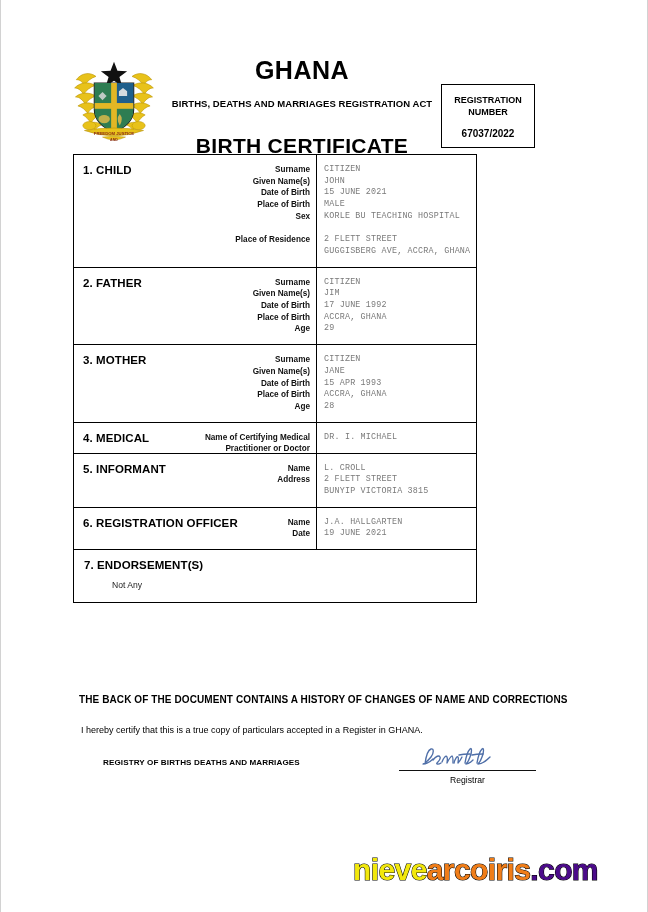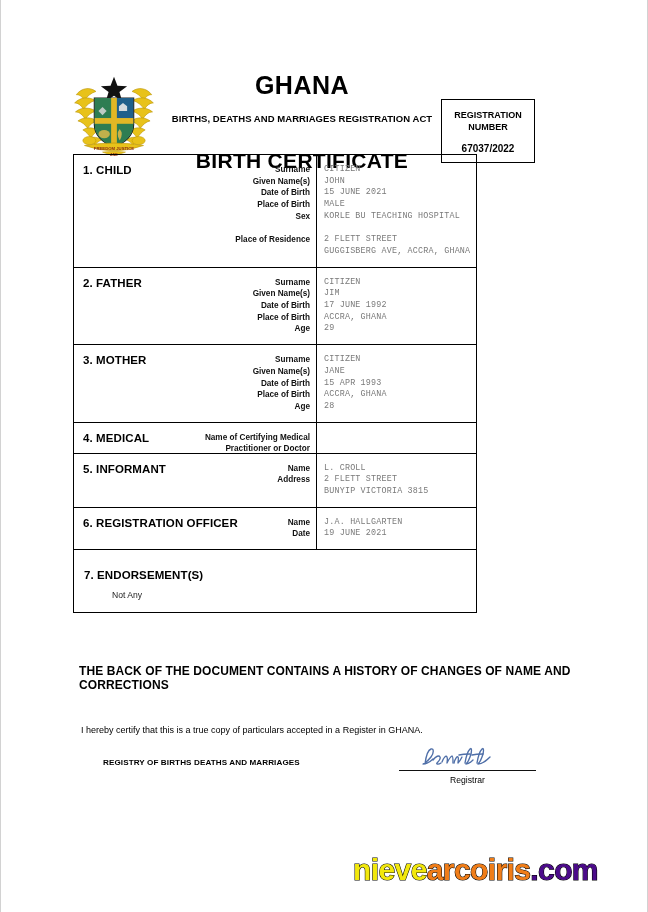--- a/index.html
+++ b/index.html
@@ -18,21 +18,21 @@
     background: #ffffff;
     border-left: 1px solid #d2d2d2;
     border-right: 1px solid #d2d2d2;
     box-sizing: border-box;
     overflow: hidden;
   }
 
   
   .header {
     position: absolute;
-    left: 0; top: 15px;
+    left: 0; top: 0;
     width: 580px;
     height: 170px;
   }
   .crest {
     position: absolute;
     left: 72px;
     top: 58px;
     width: 82px;
     height: 86px;
   }
@@ -153,35 +153,35 @@
     white-space: nowrap;
     letter-spacing: 0.2px;
   }
   .value-line.spacer-above { margin-top: 11.7px; }
 
   
   .section.full {
     display: block;
     padding: 9px 10px 12px 10px;
   }
-  .section.full .sec-title { margin-bottom: 9px; margin-top: 10px; }
+  .section.full .sec-title { margin-bottom: 9px; }
   .endorse-value {
     font-size: 8.6px;
     color: #222;
     font-family: "Liberation Sans", sans-serif;
     margin-left: 28px;
   }
 
   
   .footer { position: absolute; left: 0; top: 0; width: 648px; }
   .back-notice {
     position: absolute;
     left: 78px;
-    top: 664px;
-    font-size: 12px;
+    top: 694px;
+    font-size: 10px;
     font-weight: bold;
     color: #000;
     letter-spacing: 0.1px;
   }
   .certify-line {
     position: absolute;
     left: 80px;
     top: 725px;
     font-size: 9px;
     color: #000;
@@ -372,20 +372,23 @@
       </div>
     </div>
 
     <div class="section">
       <div class="sec-left">
         <div class="sec-title">4. MEDICAL</div>
         <div class="labels">
           <div class="label-line">Name of Certifying Medical</div>
           <div class="label-line">Practitioner or Doctor</div>
         </div>
+      </div>
+      <div class="sec-right">
+        <div class="value-line">DR. I. MICHAEL</div>
       </div>
     </div>
 
     <div class="section">
       <div class="sec-left">
         <div class="sec-title">5. INFORMANT</div>
         <div class="labels">
           <div class="label-line">Name</div>
           <div class="label-line">Address</div>
         </div>

